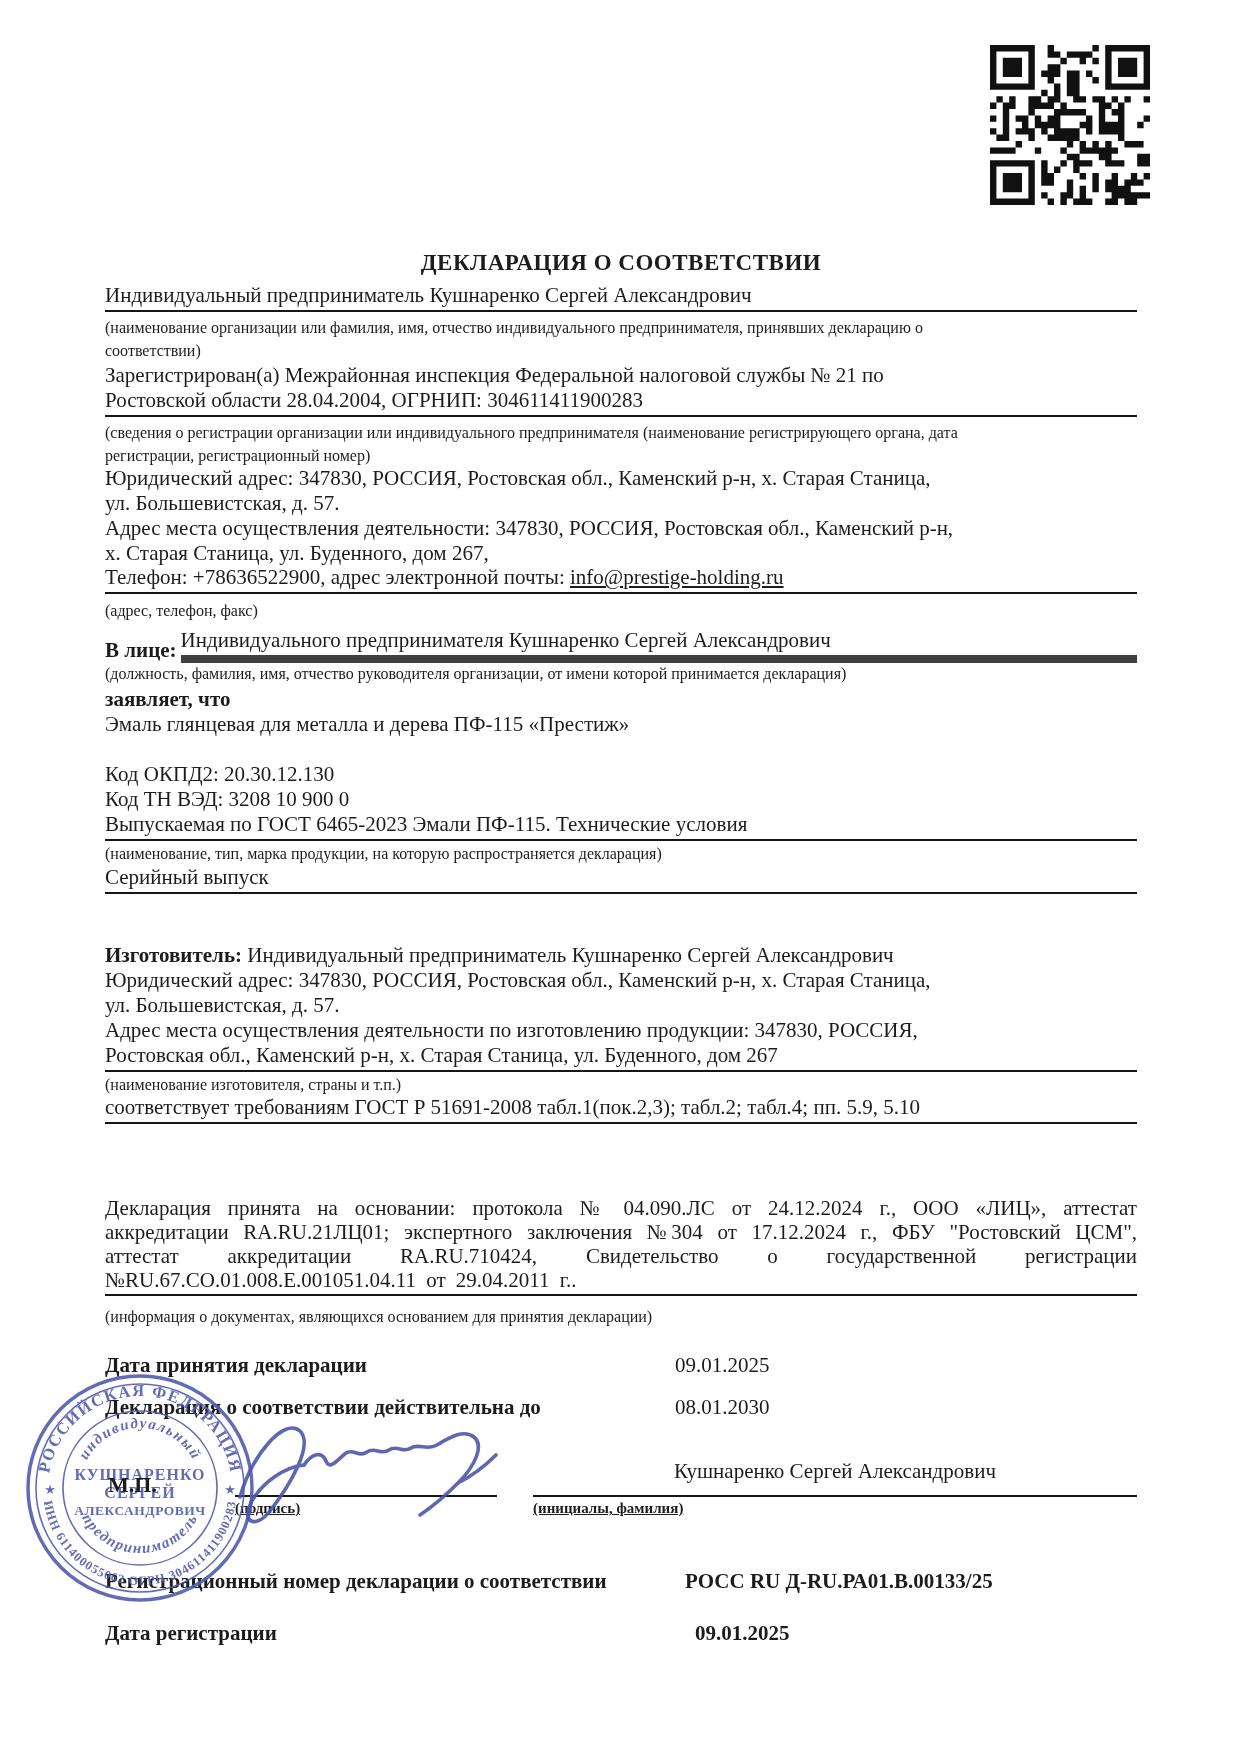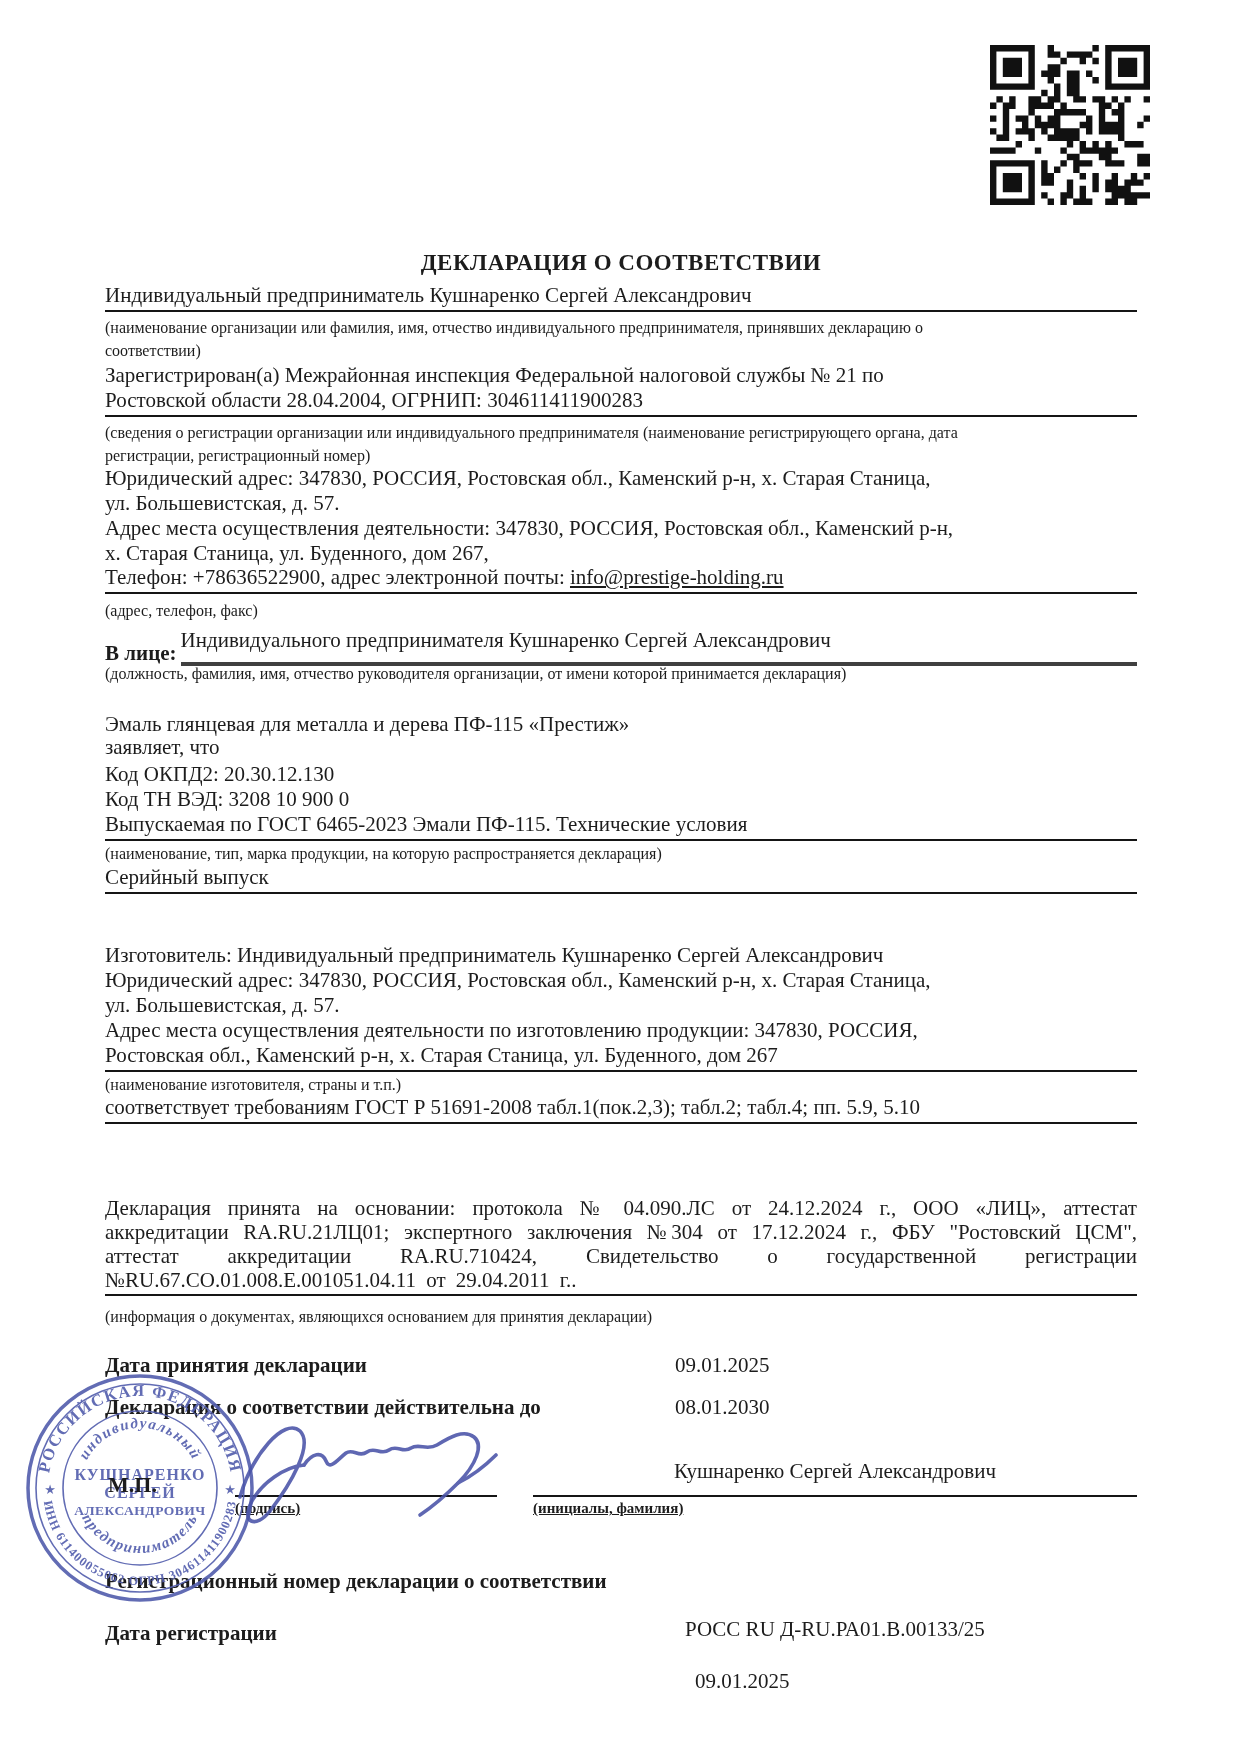--- a/index.html
+++ b/index.html
@@ -10,25 +10,25 @@
     margin:0 auto;
     font-family:"Liberation Serif","DejaVu Serif",serif;
     color:#1c1c1c;
     overflow:hidden;
   }
   .abs{position:absolute;left:105px;width:1032px;}
   .t{font-size:21px;line-height:25px;}
   .pre{white-space:pre-line;}
   .ufield{border-bottom:2px solid #151515;padding-bottom:2px;}
   .cap{font-size:16px;line-height:23px;text-align:left;white-space:pre-line;}
-  .bold{font-weight:normal;margin-top:48px;}
+  .bold{font-weight:bold;}
   .title{font-size:23px;font-weight:bold;text-align:center;letter-spacing:.5px;}
   .flexrow{display:flex;align-items:flex-end;}
   .flexrow .lblb{font-weight:bold;white-space:nowrap;margin-right:4px;}
-  .flexrow .rest{flex:1;border-bottom:4px solid #404040;padding-bottom:9px;}
+  .flexrow .rest{flex:1;border-bottom:8px solid #404040;padding-bottom:2px;}
   .email{text-decoration:underline;}
   .just{text-align:justify;word-spacing:5px;}
   .kv{position:absolute;left:105px;width:1032px;font-size:21px;line-height:26px;}
   .kv .lbl{font-weight:bold;}
   .kv .val{position:absolute;top:0;}
   .sigline{position:absolute;border-top:2px solid #151515;height:0;}
   .scap{position:absolute;font-size:15px;font-weight:bold;text-align:left;text-decoration:underline;}
   .sname{position:absolute;font-size:21px;text-align:center;}
   .mp{position:absolute;font-size:22px;font-weight:bold;z-index:5;}
   .stamp{position:absolute;z-index:3;}

